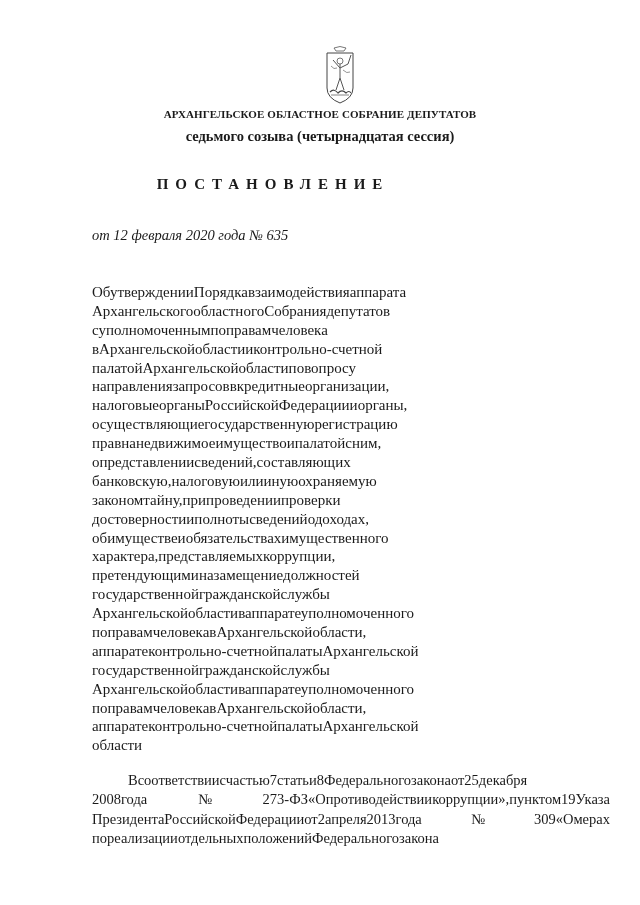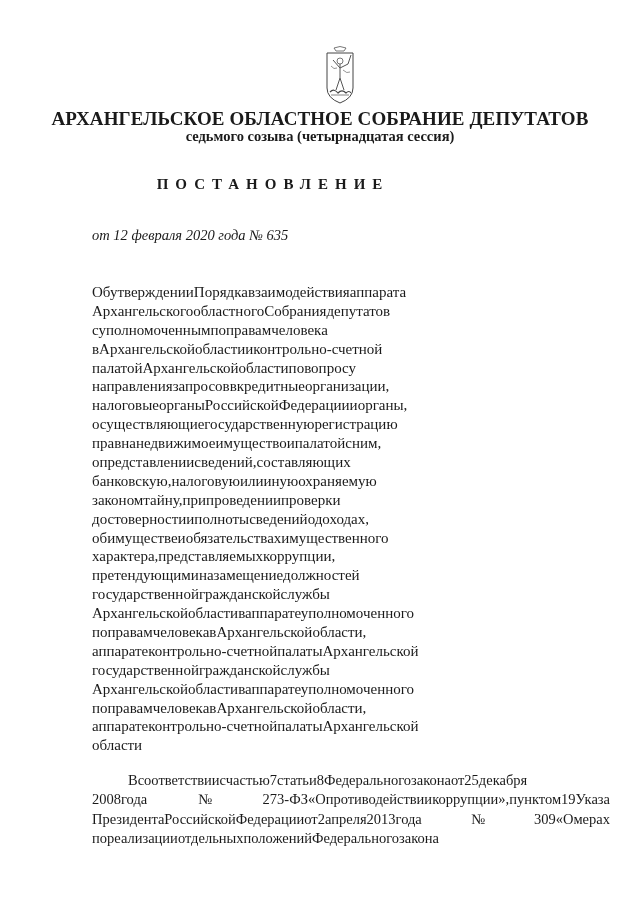--- a/index.html
+++ b/index.html
@@ -1,20 +1,20 @@
 <!DOCTYPE html>
 <html><head>
 <meta charset="utf-8">
 <style>
   html, body { margin:0; padding:0; background:#ffffff; }
   body { width:640px; height:905px; position:relative; overflow:hidden;
          font-family:"Liberation Serif", "DejaVu Serif", serif; color:#1a1a1a; }
   .emblem { position:absolute; left:325px; top:46px; width:30px; height:58px; }
   .org-title { position:absolute; left:0; top:108px; width:640px; text-align:center;
-               font-weight:bold; font-size:19px; letter-spacing:0.1px; white-space:nowrap; }
+               font-weight:bold; font-size:11px; letter-spacing:0.1px; white-space:nowrap; }
   .convocation { position:absolute; left:0; top:128px; width:640px; text-align:center;
                  font-weight:bold; font-size:14.5px; }
   .doc-type { position:absolute; left:0; top:176px; width:516px; text-align:center;
               font-weight:bold; font-size:15px; letter-spacing:7px; padding-left:30px; box-sizing:border-box; }
   .date-line { position:absolute; left:92px; top:227px; font-size:14.5px;font-style:italic; }
   .subject { position:absolute; left:92px; top:283px; width:343px; font-size:15px;
              line-height:18.9px; }
   .subject .ln { display:block; text-align:justify; text-align-last:justify; height:18.9px; white-space:nowrap; }
   .body-text { position:absolute; left:92px; top:771px; width:518px; font-size:14.5px;
                line-height:19.3px; }

